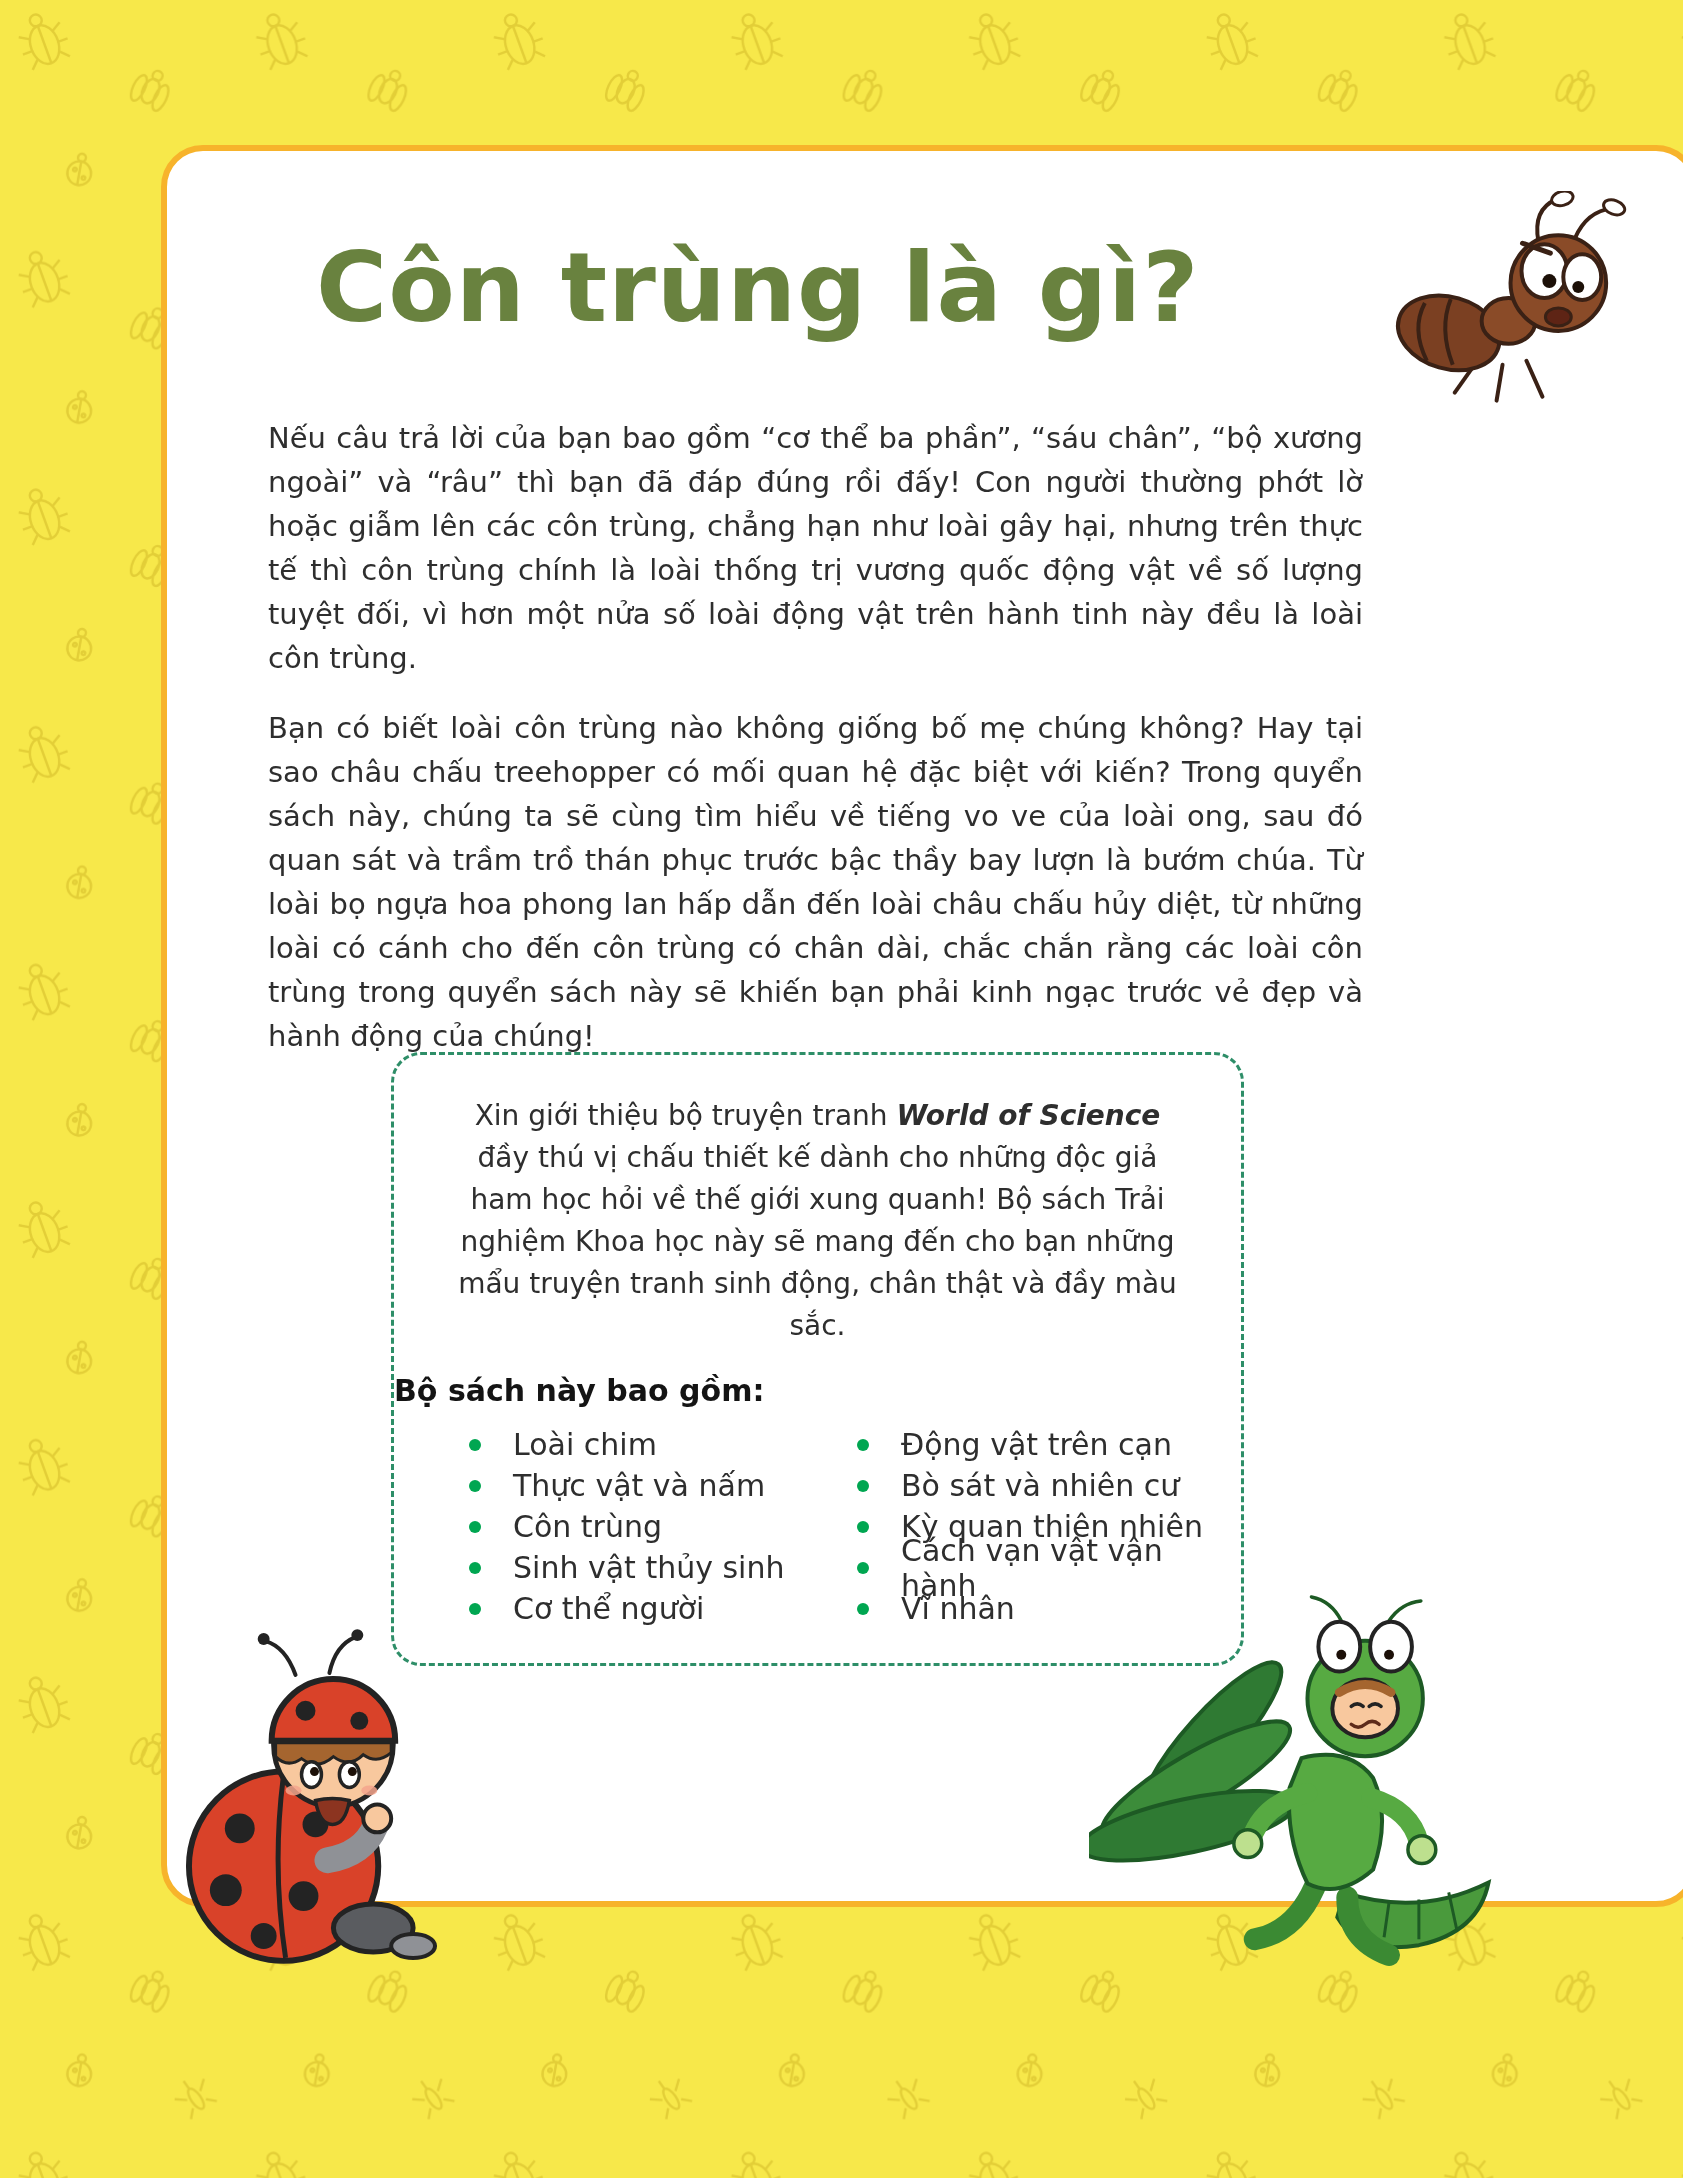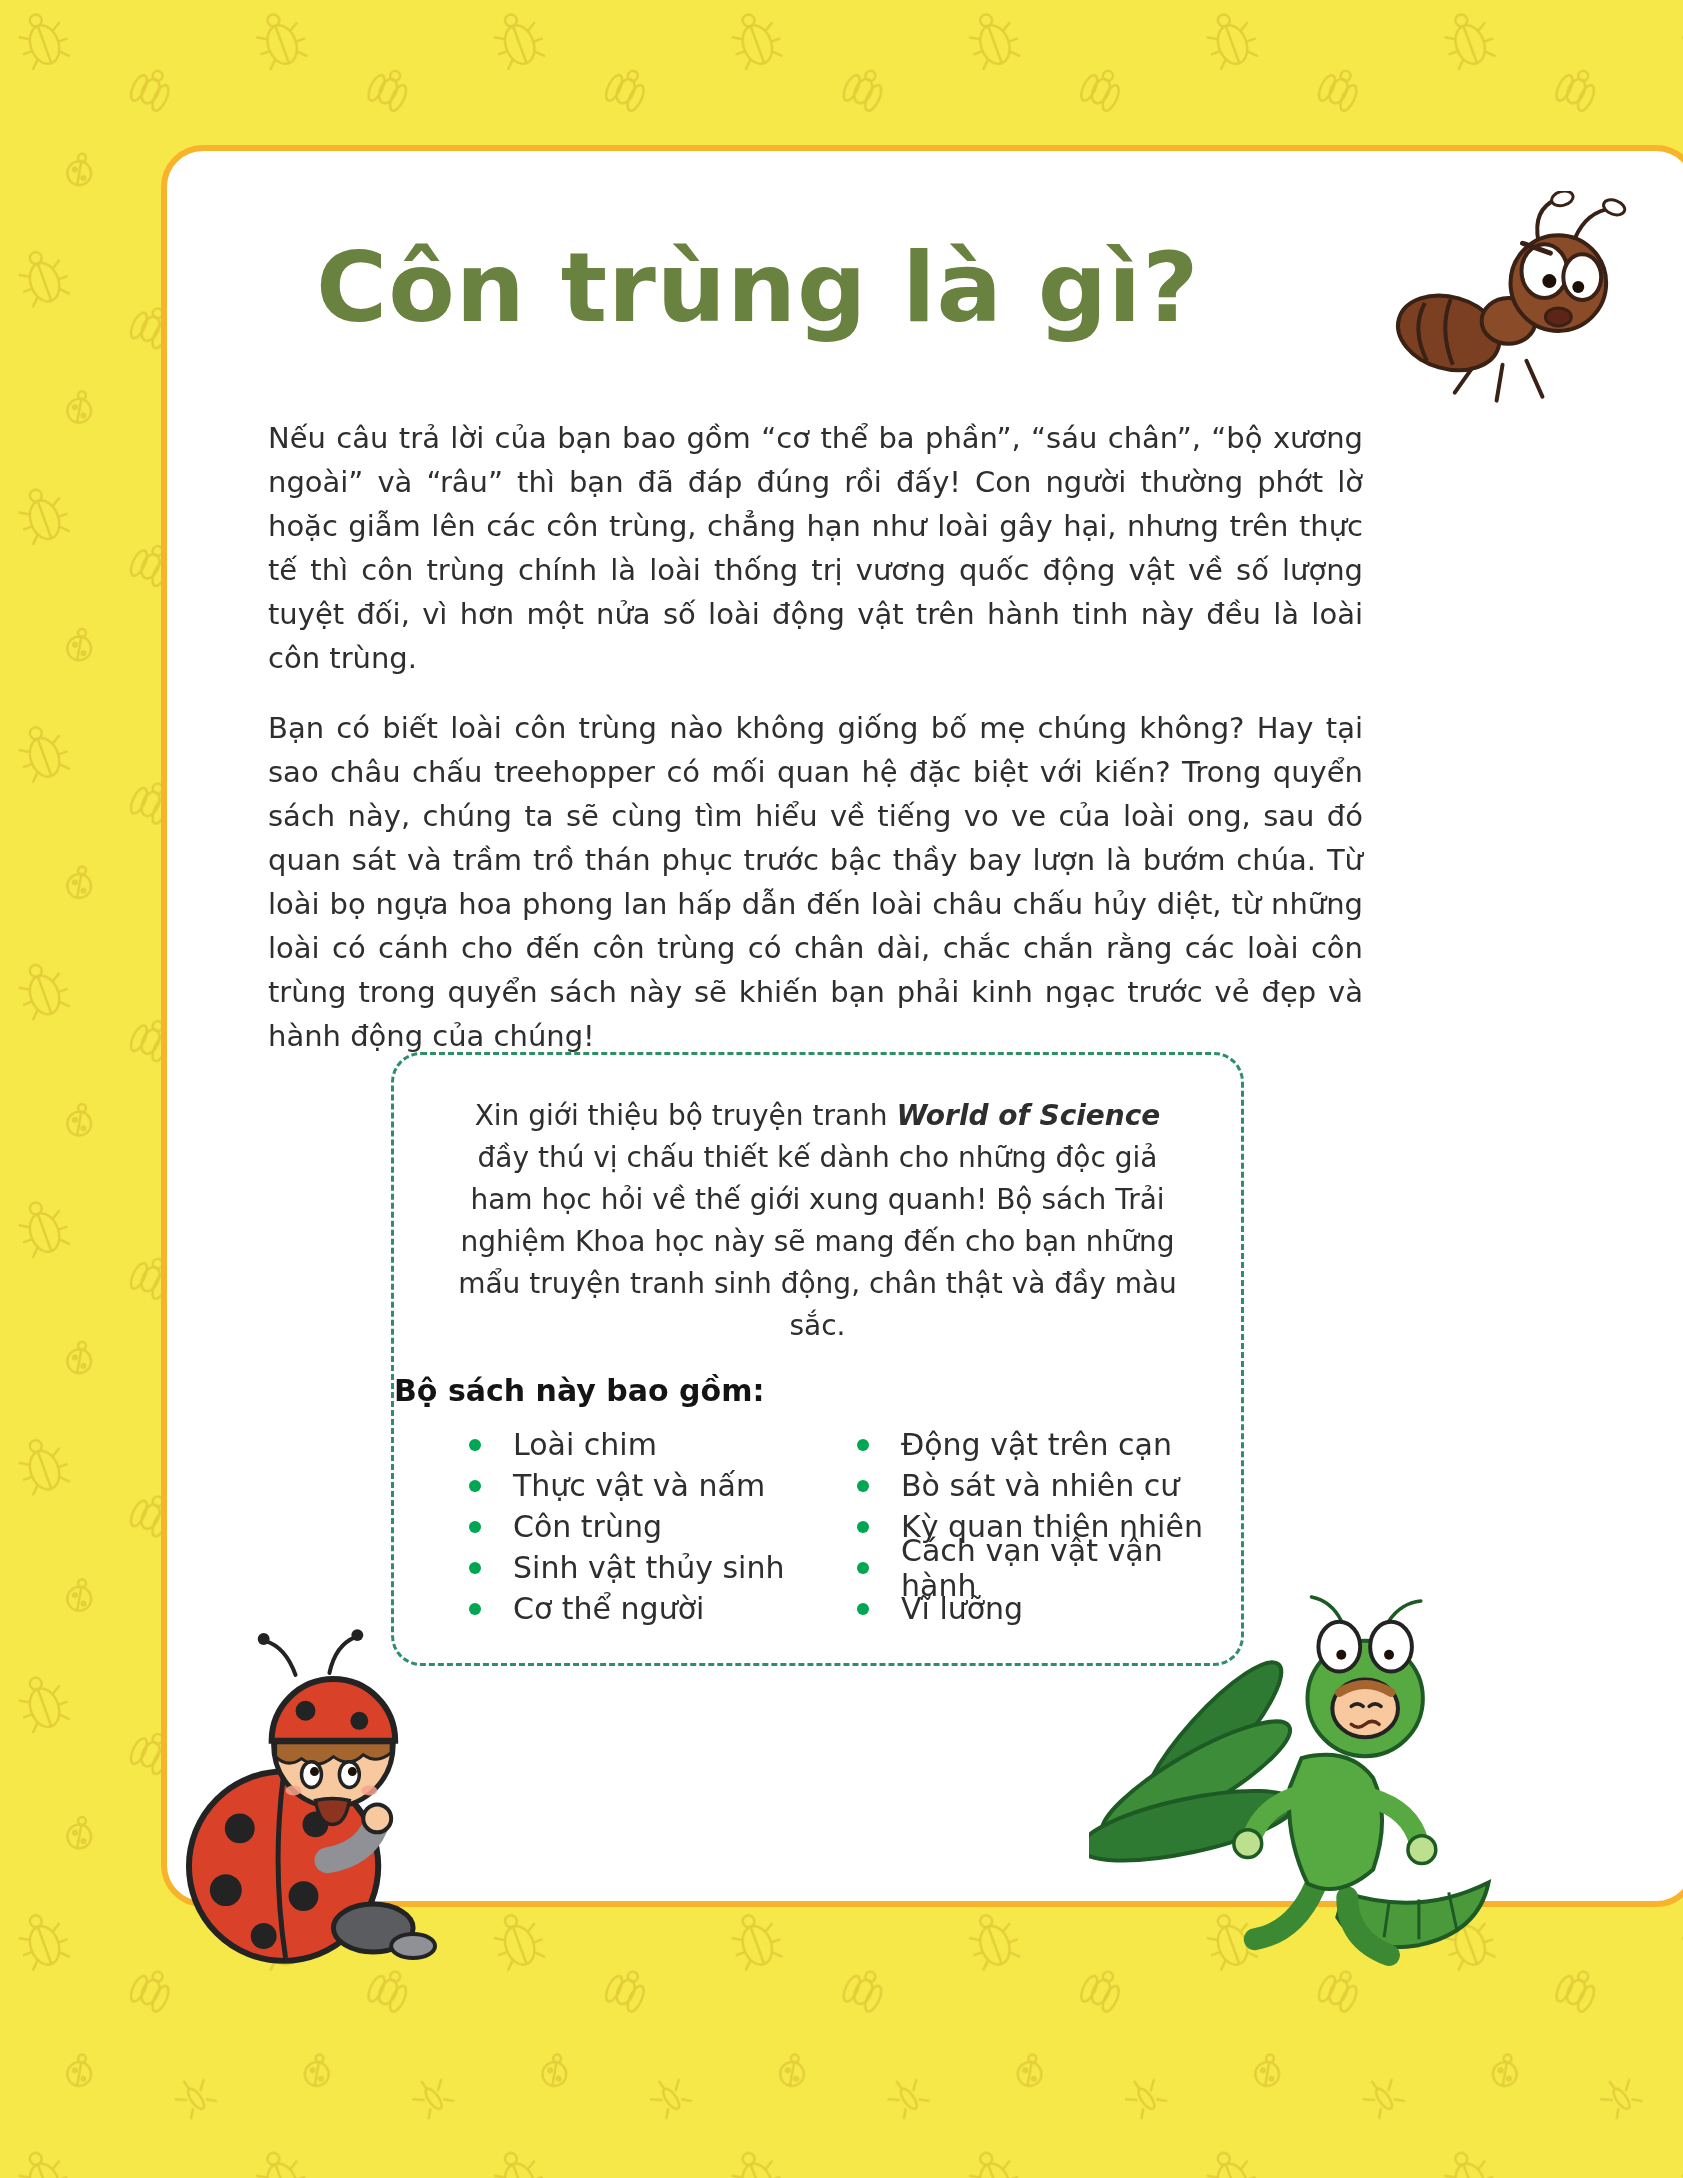--- a/index.html
+++ b/index.html
@@ -173,21 +173,21 @@
           <li class="book-item">
             <span class="dot"></span>
             <span class="li-label">Kỳ quan thiên nhiên</span>
           </li>
           <li class="book-item">
             <span class="dot"></span>
             <span class="li-label">Cách vạn vật vận hành</span>
           </li>
           <li class="book-item">
             <span class="dot"></span>
-            <span class="li-label">Vĩ lưỡng</span>
+            <span class="li-label">Vĩ nhân</span>
           </li>
         </ul>
     </div>
   </section>
 
 </main>
 
 <svg class="ladybug" viewBox="0 0 264 336" aria-hidden="true">
   <g stroke="#232323" stroke-width="4" fill="none" stroke-linecap="round">
     <path d="M118 46 Q108 18 88 12"></path>

